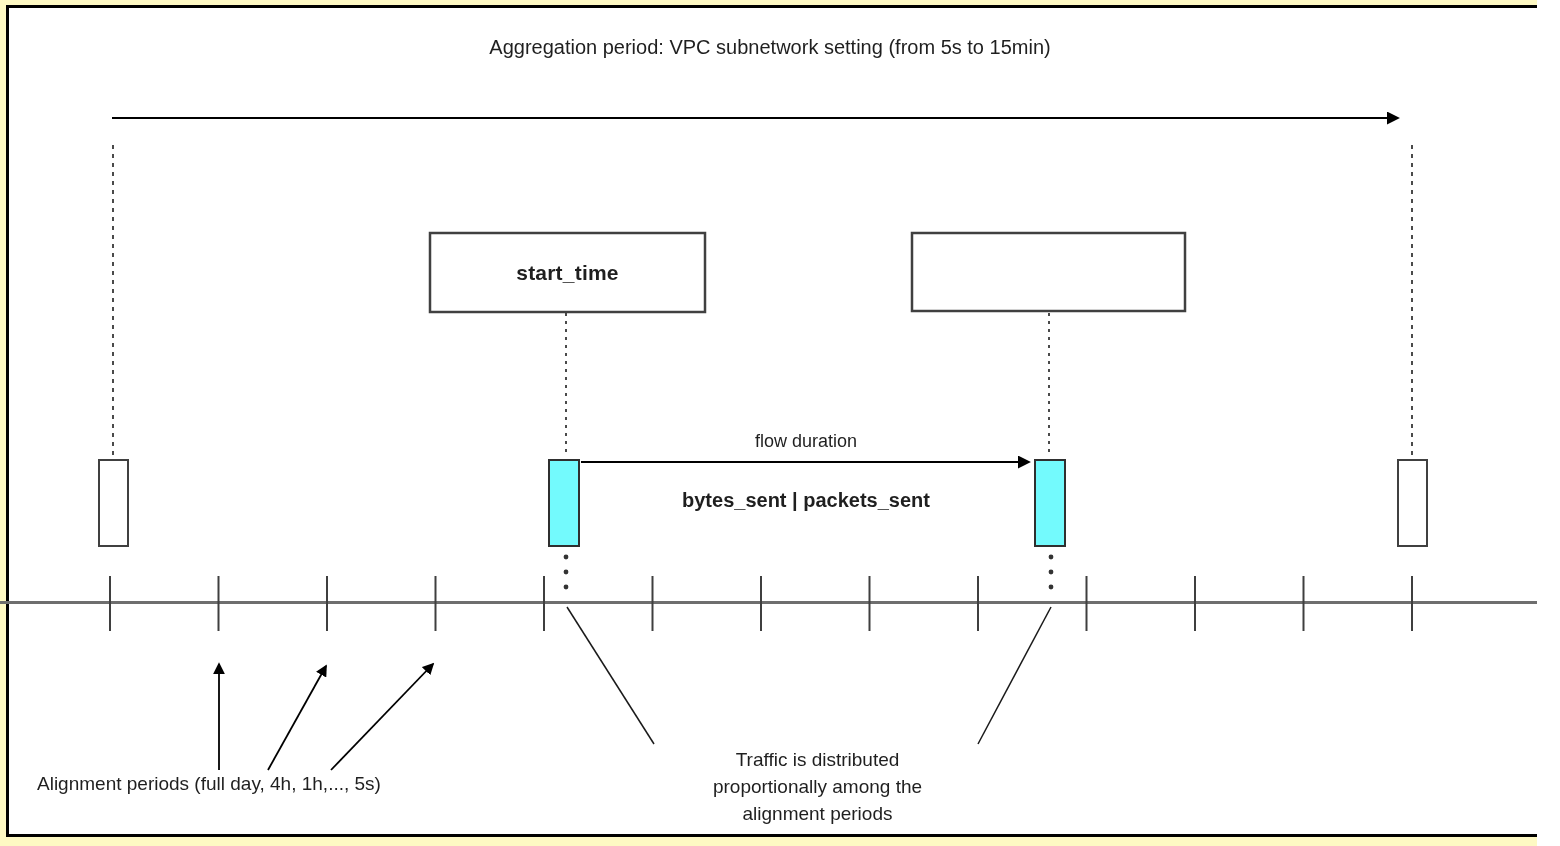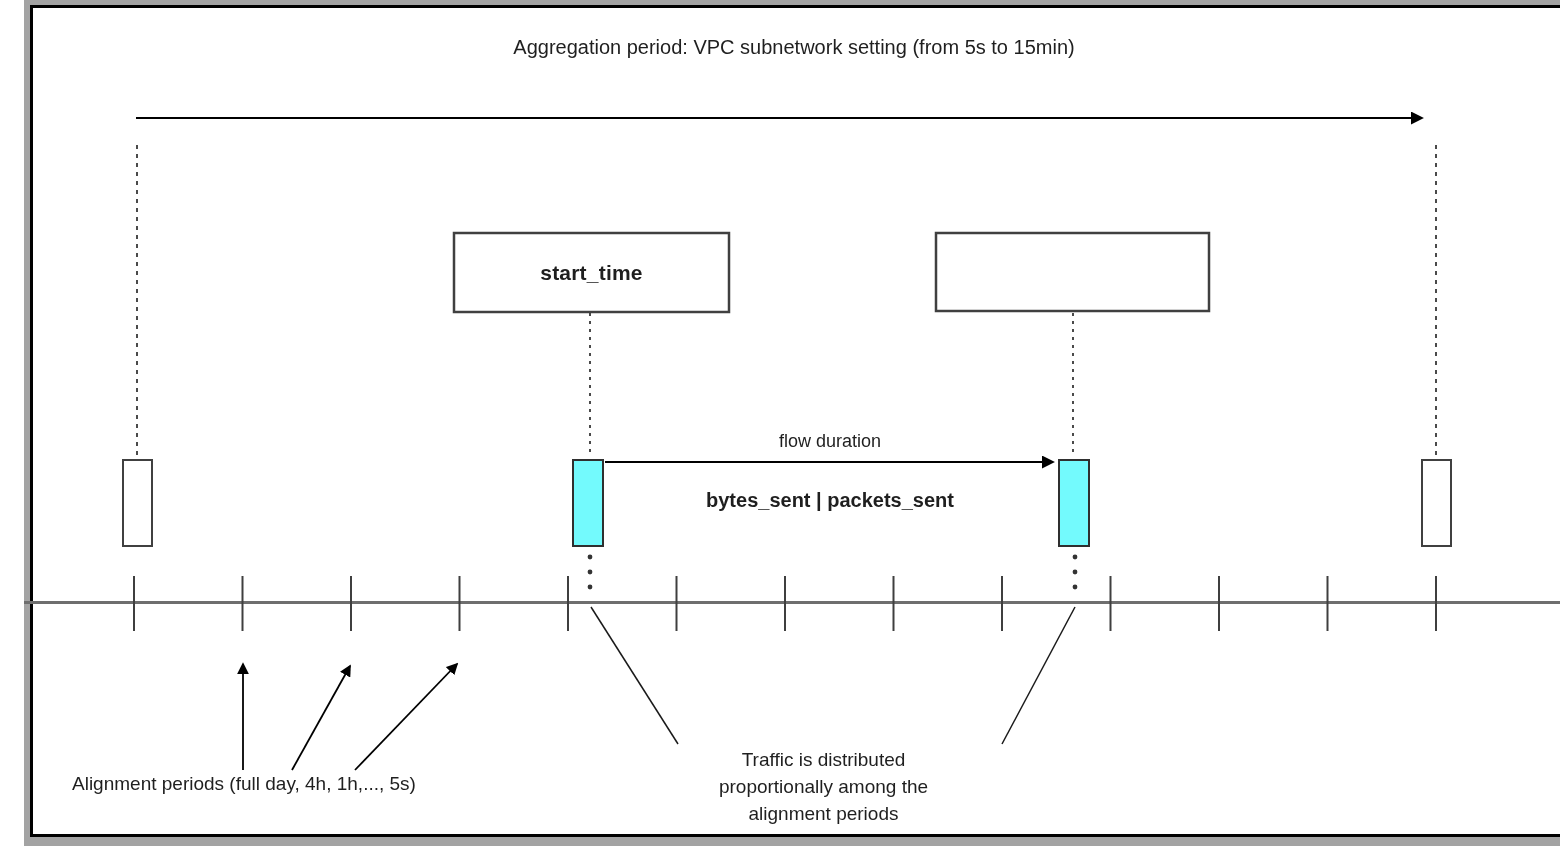--- a/index.html
+++ b/index.html
@@ -5,23 +5,22 @@
   html, body {
     margin: 0;
     padding: 0;
     background: #ffffff;
     font-family: "Liberation Sans", sans-serif;
   }
   #canvas {
     position: relative;
     width: 1537px;
     height: 846px;
-    background: #a3a3a3;
+    background: #fef9c3;
     overflow: hidden;
-    margin-left: 24px;
   }
   #frame {
     position: absolute;
     left: 6px;
     top: 5px;
     width: 1539px;
     height: 832px;
     border: 3px solid #000000;
     box-sizing: border-box;
     background: #ffffff;
@@ -64,26 +63,26 @@
   }
   .metrics-label {
     left: 581px;
     top: 489px;
     width: 450px;
     text-align: center;
     font-size: 20px;
     font-weight: bold;
   }
   .alignment-label {
-    left: 48px;
+    left: 37px;
     top: 773px;
     font-size: 19px;
   }
   .traffic-note {
-    left: 637px;
+    left: 655px;
     top: 746px;
     width: 325px;
     text-align: center;
     font-size: 19px;
     line-height: 27px;
     white-space: pre-line;
   }
 </style>
 </head>
 <body>

